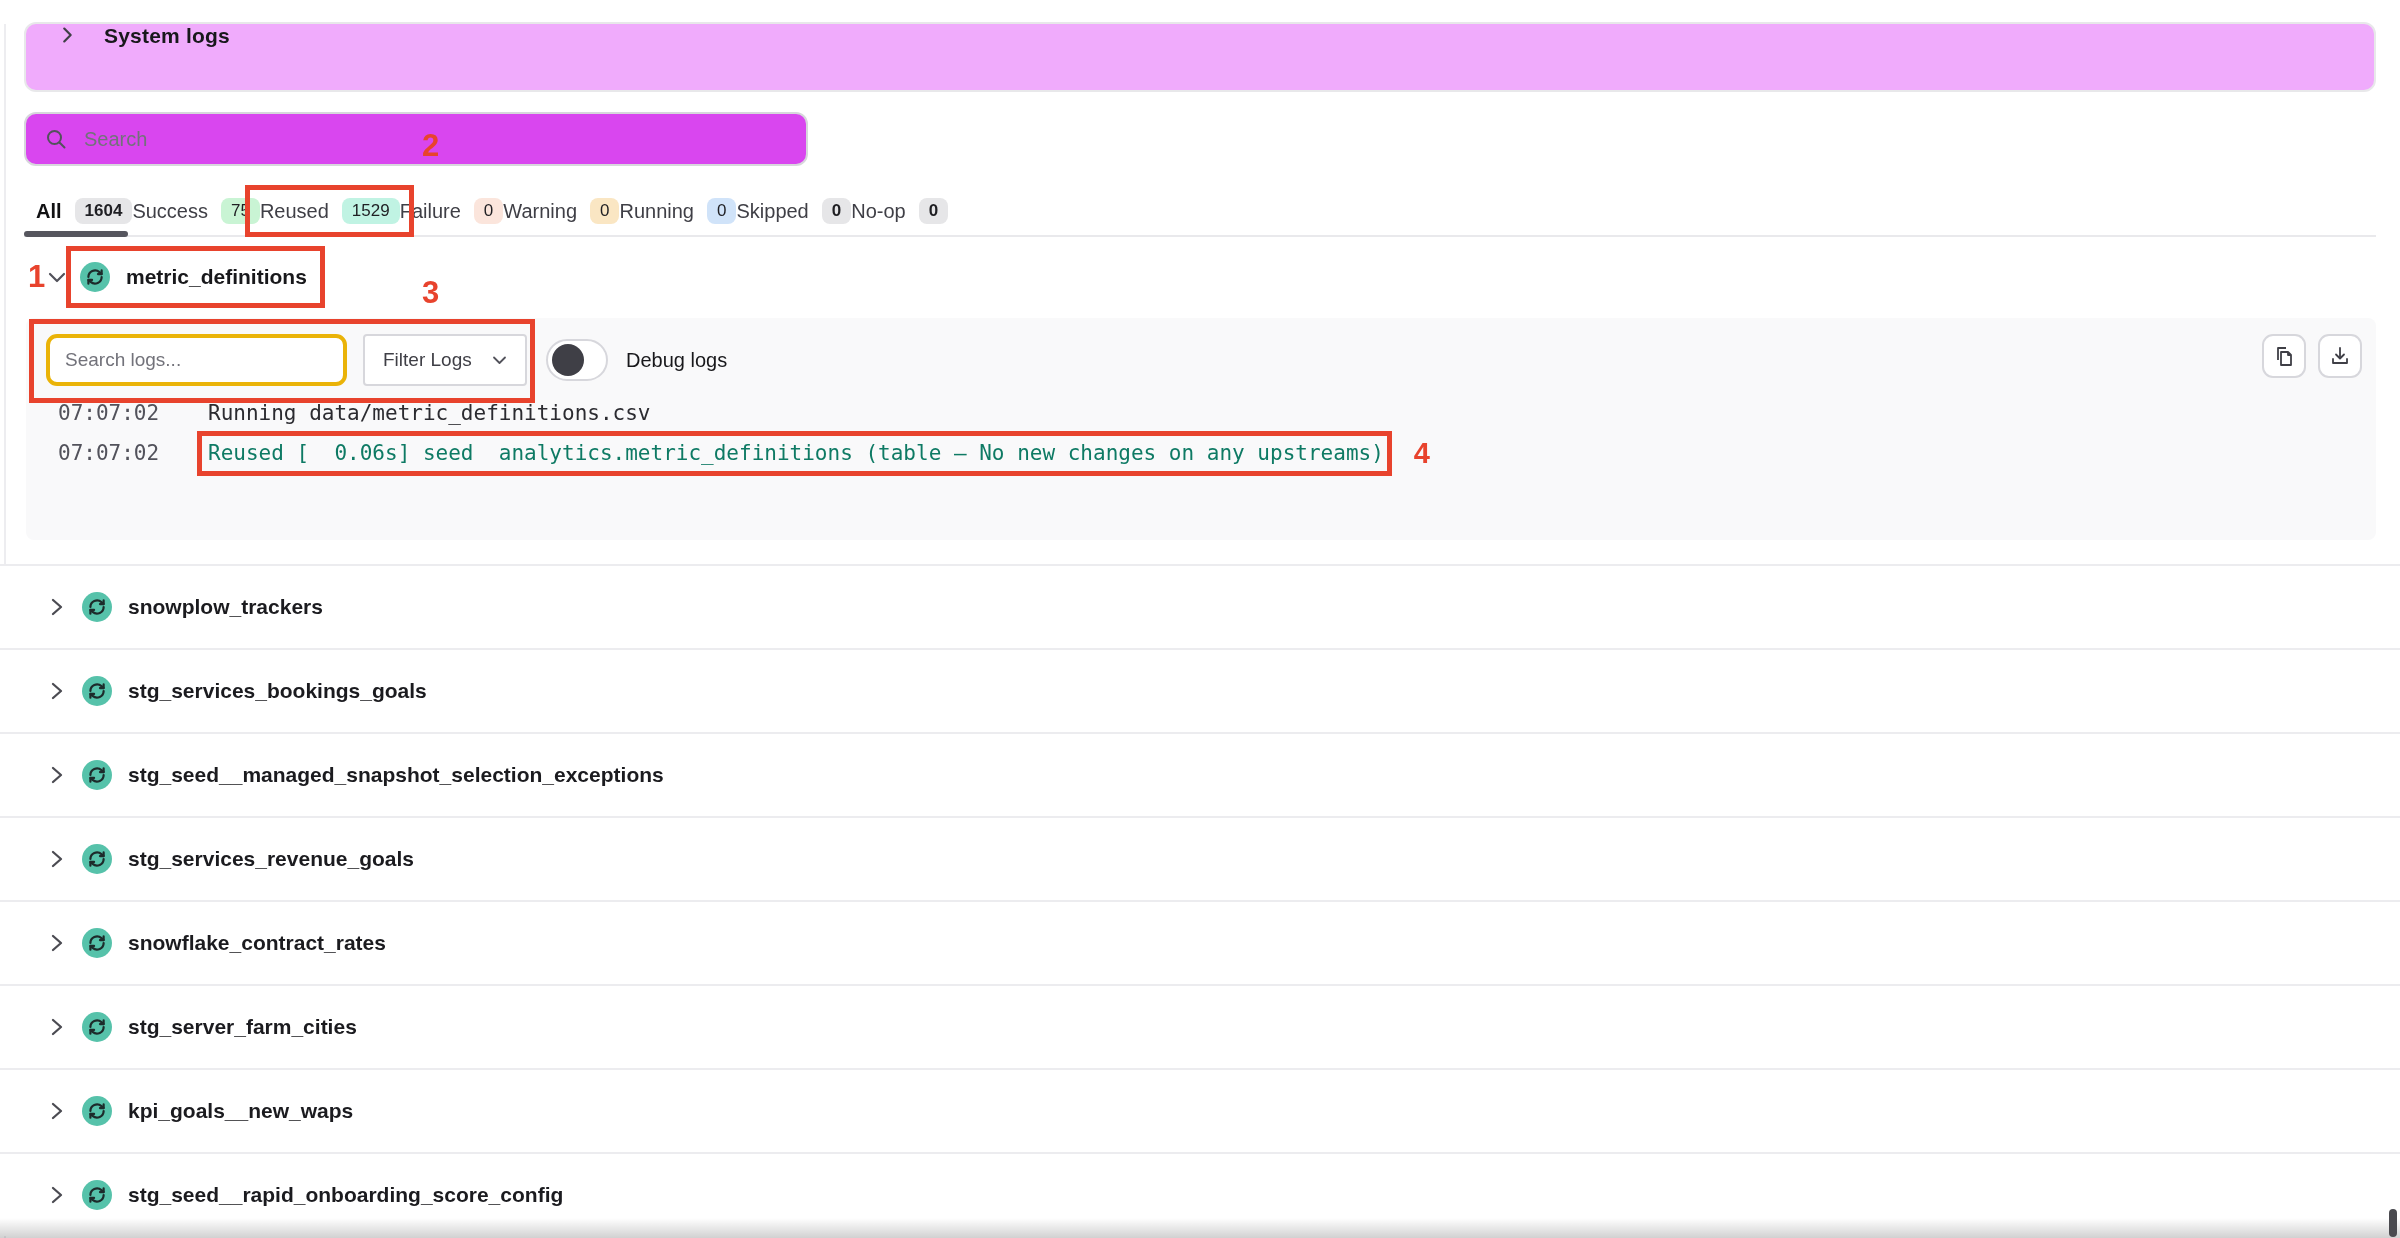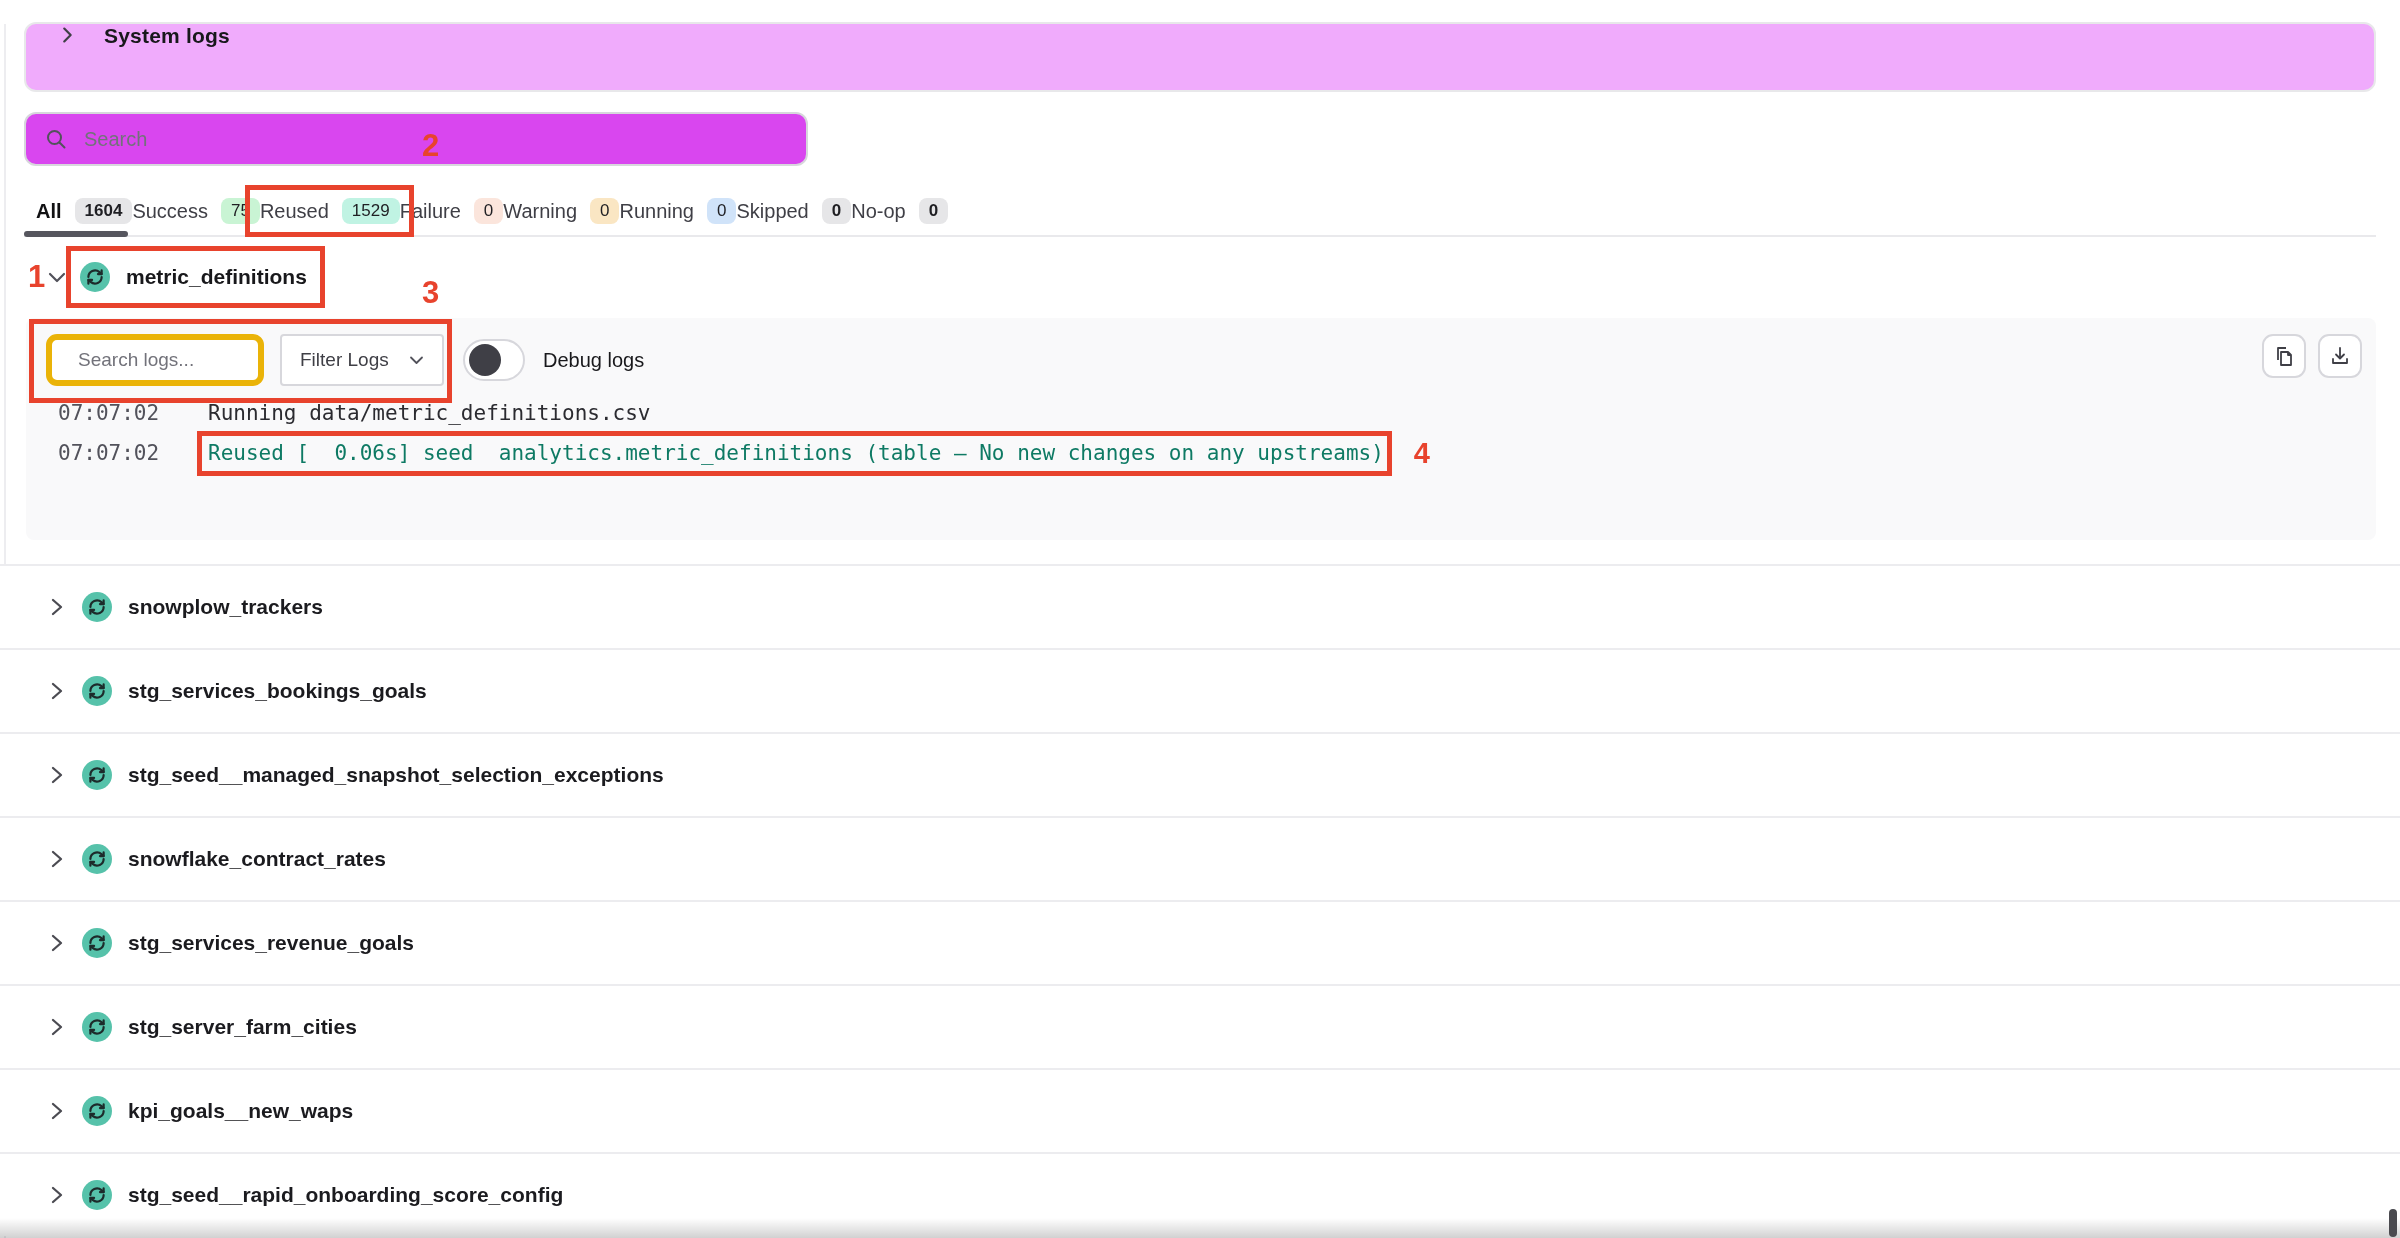--- a/index.html
+++ b/index.html
@@ -72,22 +72,22 @@
   .run-name{font-size:21px;font-weight:700;color:#18181b;}
   .status-icon{width:30px;height:30px;display:block;}
 
   
   .log-panel{
     position:absolute;left:26px;top:318px;width:2350px;height:222px;
     background:#f9f9fa;border-radius:8px;
   }
   .log-toolbar{position:absolute;left:20px;top:16px;display:flex;align-items:center;}
   .tool-input{
-    width:218px;height:52px;box-sizing:border-box;border:6px solid #eab308;border-radius:11px;
-    background:#fff;font-size:19px;color:#18181b;padding:0 26px;outline:none;
+    width:301px;height:52px;box-sizing:border-box;border:4px solid #eab308;border-radius:11px;
+    background:#fff;font-size:19px;color:#18181b;padding:0 15px;outline:none;
     font-family:"Liberation Sans",sans-serif;
   }
   .tool-input::placeholder{color:#72727a;}
   .filter-select{
     width:164px;height:52px;box-sizing:border-box;border:2px solid #d7d7dc;border-radius:4px;
     background:#fff;display:flex;align-items:center;justify-content:space-between;
     padding:6px 18px;font-size:19px;color:#3f3f46;cursor:pointer;
   }
   .toggle{
     margin-left:19px;width:62px;height:42px;box-sizing:border-box;border:2px solid #d7d7dc;
@@ -320,38 +320,38 @@
       </span>
     <svg class="status-icon" viewBox="0 0 30 30">
         <circle cx="15" cy="15" r="15" fill="#56c2aa"></circle>
         <g transform="translate(6.2,6.2) scale(0.735)" fill="none" stroke="#1d2b2b" stroke-width="3" stroke-linecap="round" stroke-linejoin="round">
           <path d="M3 12a9 9 0 0 1 15-6.7L21 8"></path>
           <path d="M21 3v5h-5"></path>
           <path d="M21 12a9 9 0 0 1-15 6.7L3 16"></path>
           <path d="M3 21v-5h5"></path>
         </g>
       </svg>
+    <span class="row-label">stg_services_revenue_goals</span>
+  </div>
+  <div class="row">
+    <span class="chev">
+        <svg width="14" height="18" viewBox="0 0 14 18" fill="none" stroke="#4b4b52" stroke-width="2.3" stroke-linecap="round" stroke-linejoin="round">
+          <polyline points="3 2 11 9 3 16"></polyline>
+        </svg>
+      </span>
+    <svg class="status-icon" viewBox="0 0 30 30">
+        <circle cx="15" cy="15" r="15" fill="#56c2aa"></circle>
+        <g transform="translate(6.2,6.2) scale(0.735)" fill="none" stroke="#1d2b2b" stroke-width="3" stroke-linecap="round" stroke-linejoin="round">
+          <path d="M3 12a9 9 0 0 1 15-6.7L21 8"></path>
+          <path d="M21 3v5h-5"></path>
+          <path d="M21 12a9 9 0 0 1-15 6.7L3 16"></path>
+          <path d="M3 21v-5h5"></path>
+        </g>
+      </svg>
     <span class="row-label">snowflake_contract_rates</span>
-  </div>
-  <div class="row">
-    <span class="chev">
-        <svg width="14" height="18" viewBox="0 0 14 18" fill="none" stroke="#4b4b52" stroke-width="2.3" stroke-linecap="round" stroke-linejoin="round">
-          <polyline points="3 2 11 9 3 16"></polyline>
-        </svg>
-      </span>
-    <svg class="status-icon" viewBox="0 0 30 30">
-        <circle cx="15" cy="15" r="15" fill="#56c2aa"></circle>
-        <g transform="translate(6.2,6.2) scale(0.735)" fill="none" stroke="#1d2b2b" stroke-width="3" stroke-linecap="round" stroke-linejoin="round">
-          <path d="M3 12a9 9 0 0 1 15-6.7L21 8"></path>
-          <path d="M21 3v5h-5"></path>
-          <path d="M21 12a9 9 0 0 1-15 6.7L3 16"></path>
-          <path d="M3 21v-5h5"></path>
-        </g>
-      </svg>
-    <span class="row-label">stg_services_revenue_goals</span>
   </div>
   <div class="row">
     <span class="chev">
         <svg width="14" height="18" viewBox="0 0 14 18" fill="none" stroke="#4b4b52" stroke-width="2.3" stroke-linecap="round" stroke-linejoin="round">
           <polyline points="3 2 11 9 3 16"></polyline>
         </svg>
       </span>
     <svg class="status-icon" viewBox="0 0 30 30">
         <circle cx="15" cy="15" r="15" fill="#56c2aa"></circle>
         <g transform="translate(6.2,6.2) scale(0.735)" fill="none" stroke="#1d2b2b" stroke-width="3" stroke-linecap="round" stroke-linejoin="round">

